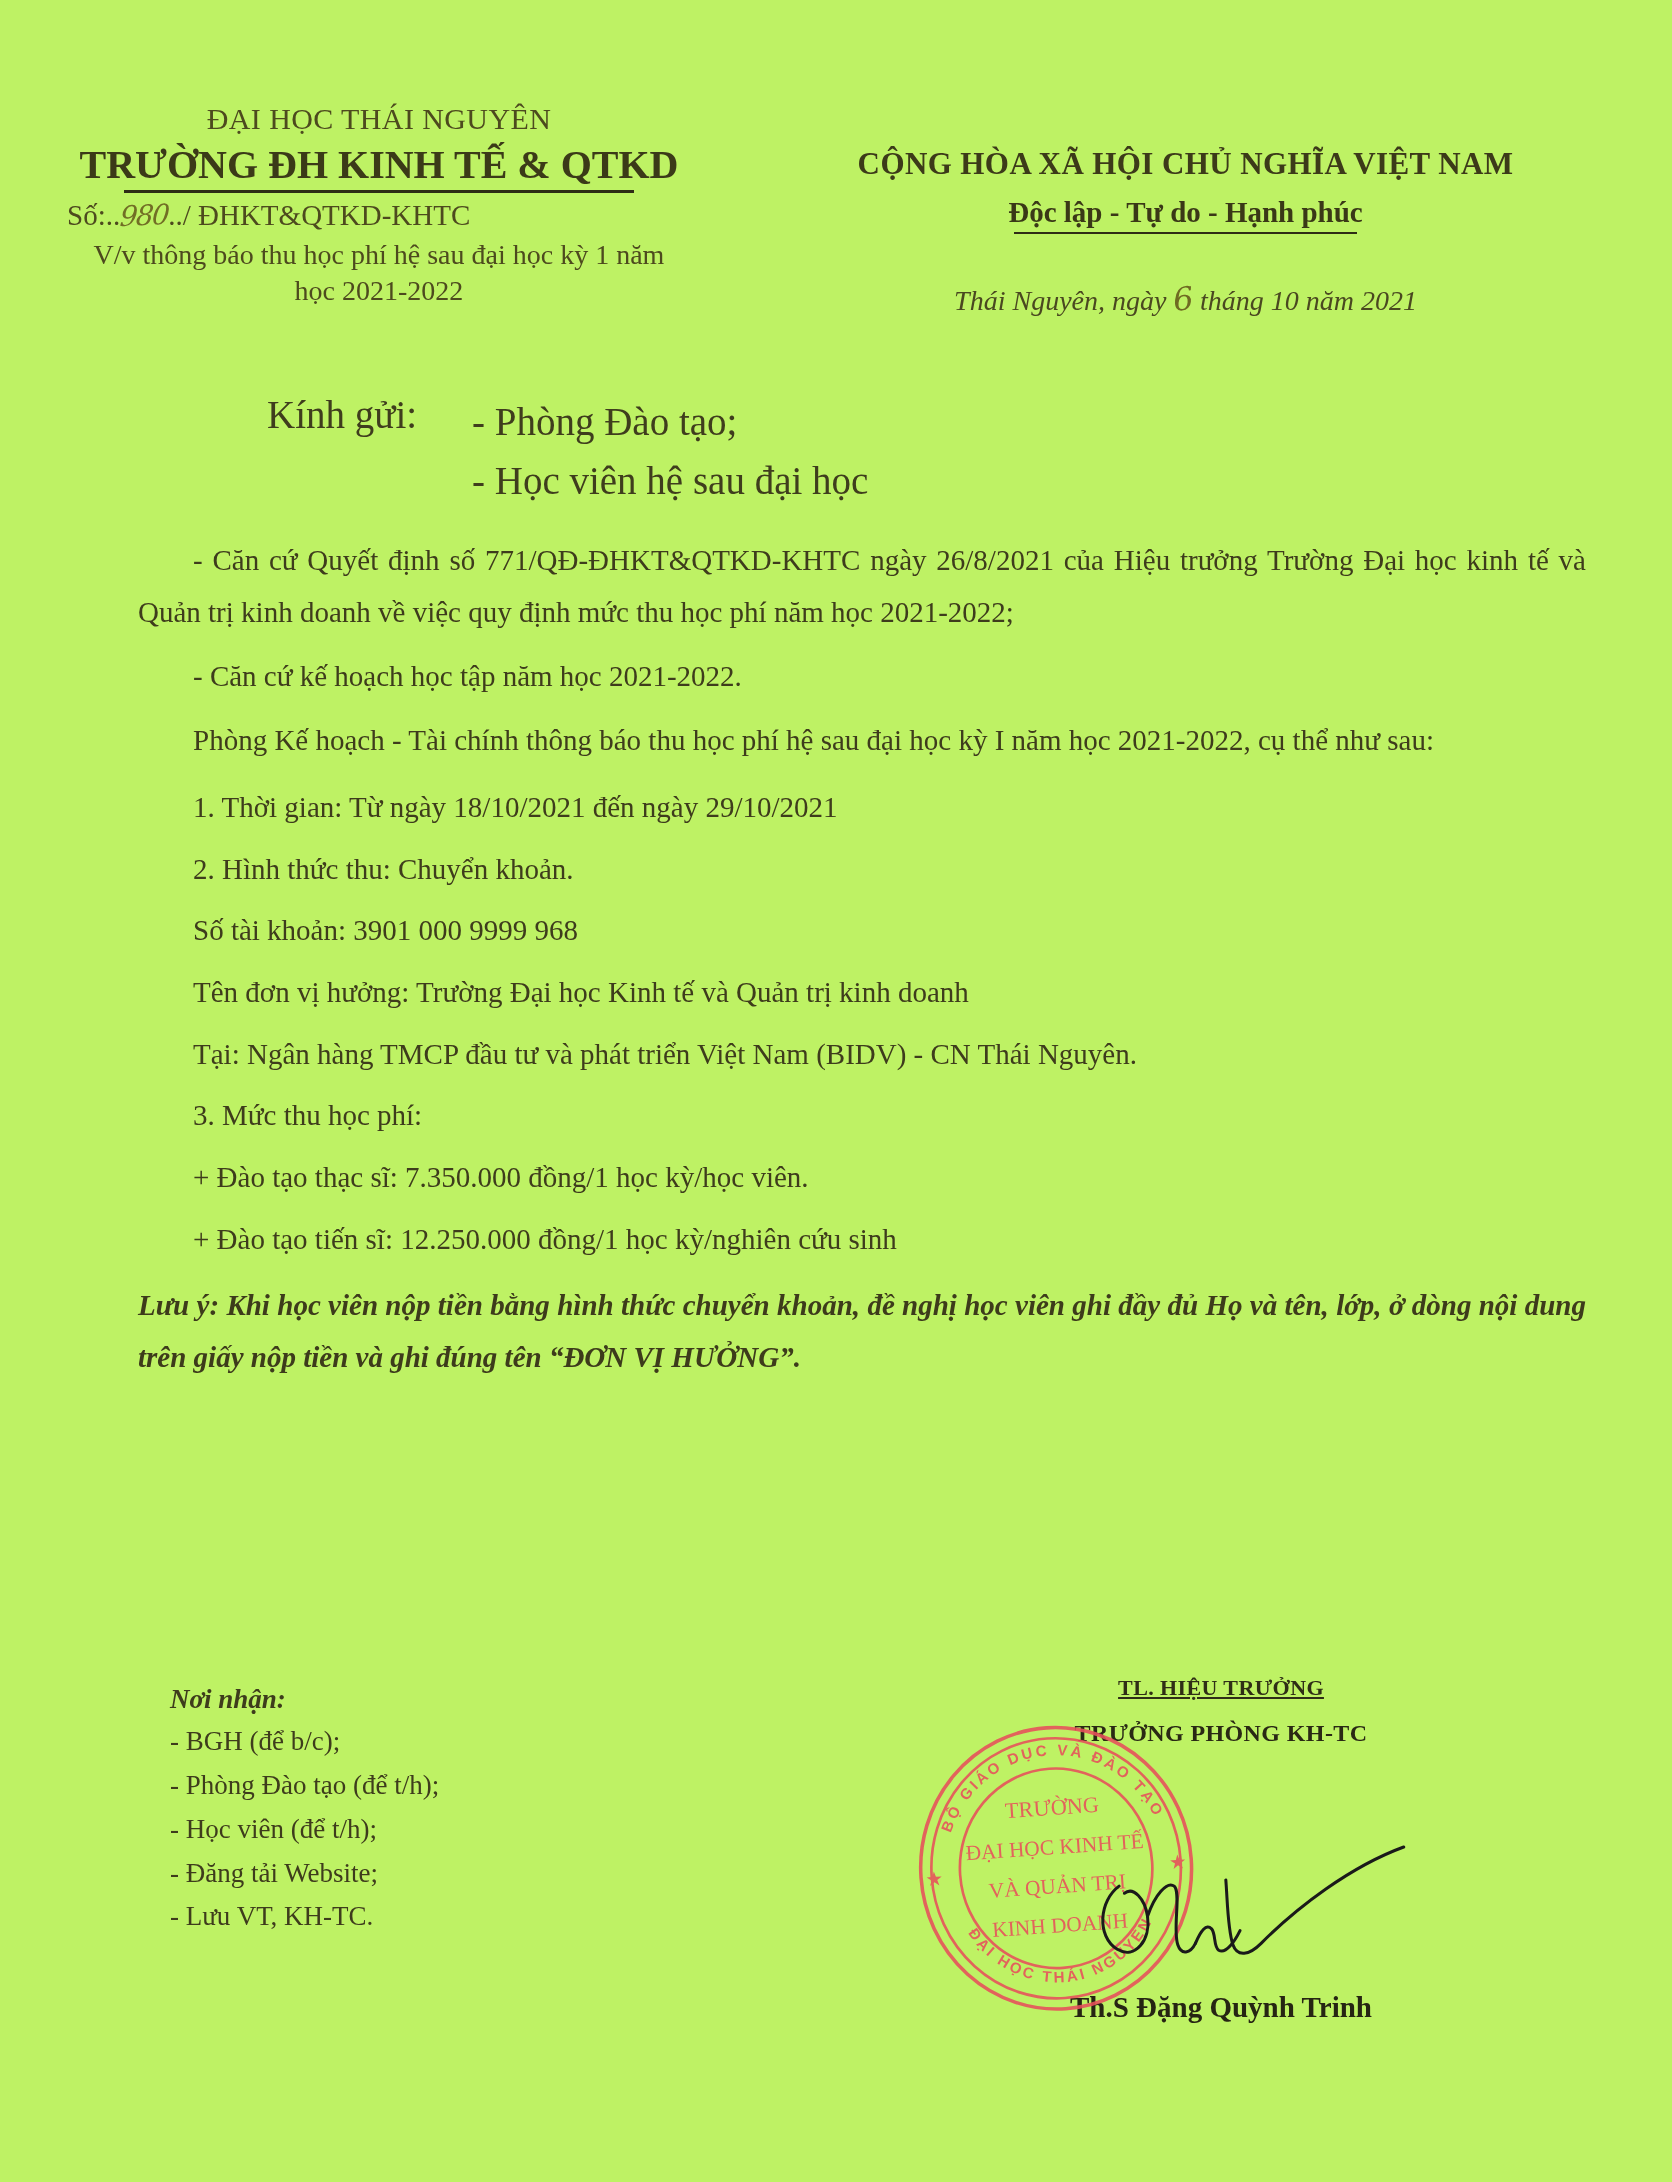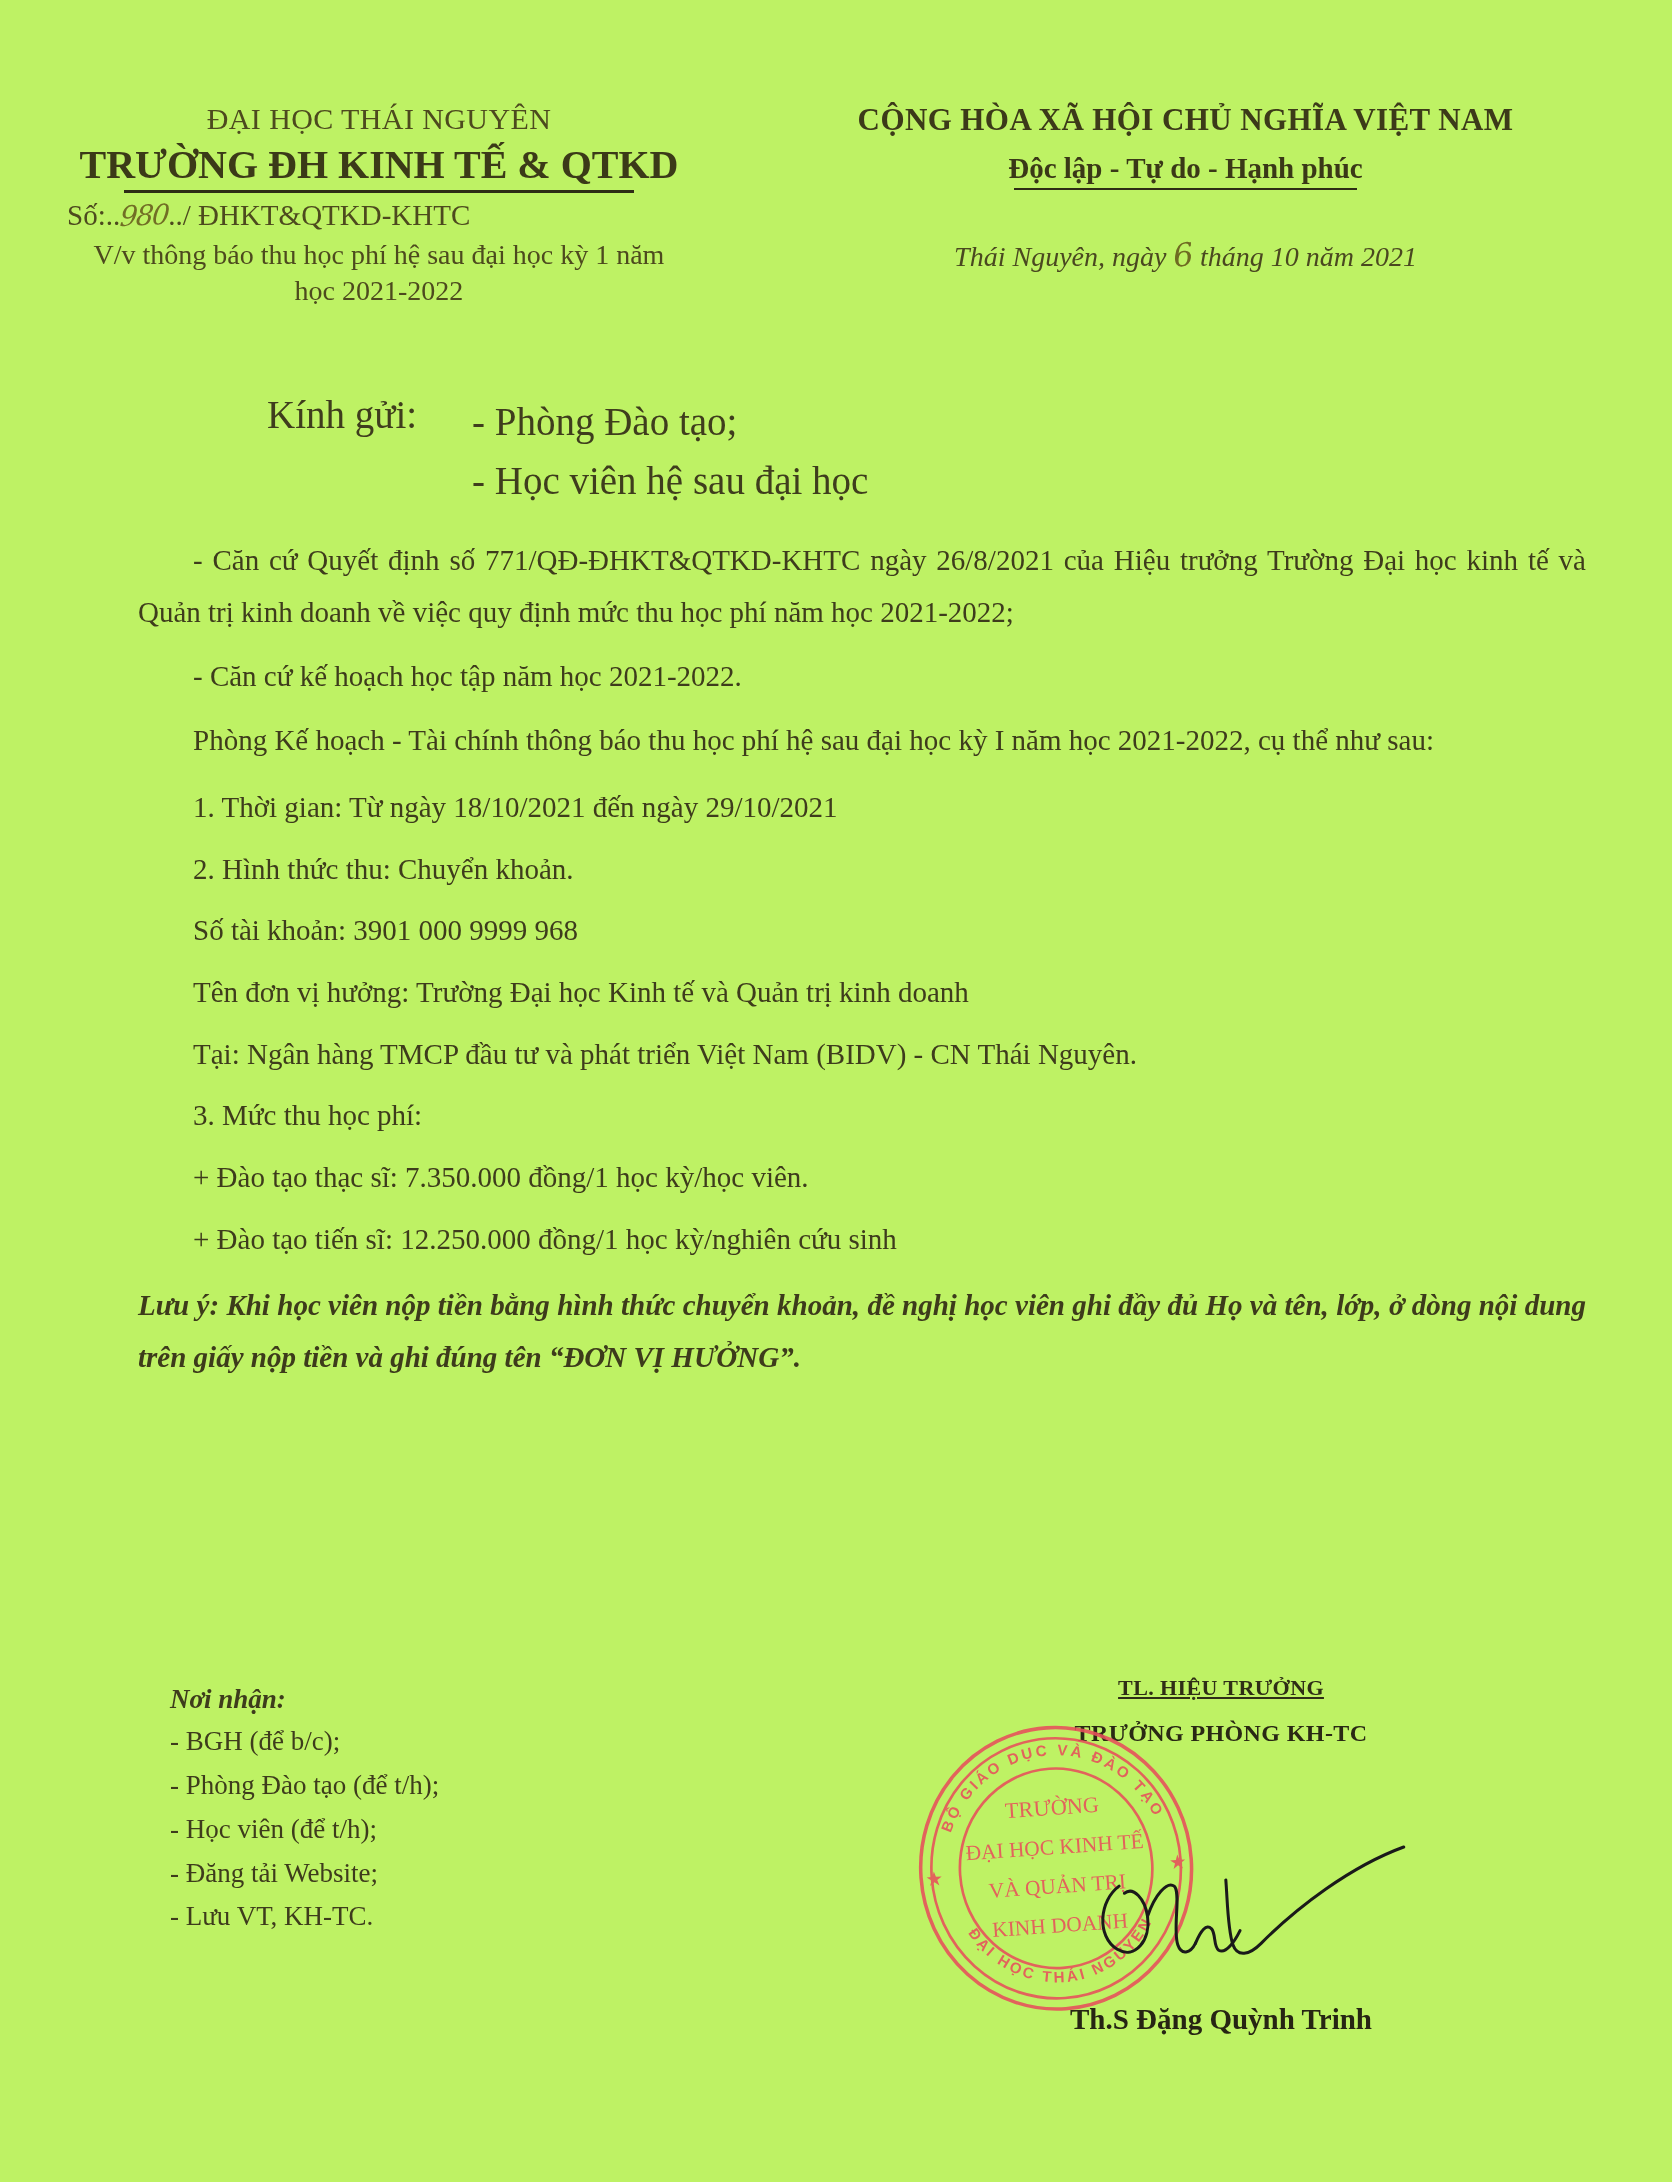--- a/index.html
+++ b/index.html
@@ -91,20 +91,21 @@
     top: 0;
     width: 891px;
     text-align: center;
   }
   .hdr-right .nation {
     font-size: 31px;
     font-weight: bold;
     color: #3c3a19;
     letter-spacing: 0.4px;
     white-space: nowrap;
+    margin-top: 44px;
   }
   .hdr-right .motto {
     font-size: 29px;
     font-weight: bold;
     color: #3a3817;
     margin-top: 14px;
     display: inline-block;
     position: relative;
     padding: 0 9px 5.3px 9px;
   }
@@ -234,21 +235,21 @@
   .sign-block .s2 {
     font-size: 24px;
     font-weight: bold;
     color: #2a2914;
     margin-top: 19px;
     letter-spacing: 0.4px;
     white-space: nowrap;
   }
   .sign-block .s-name {
     position: absolute;
-    top: 328px;
+    top: 316px;
     left: 0;
     width: 100%;
     font-size: 29px;
     font-weight: bold;
     color: #262513;
     white-space: nowrap;
   }
 
   
   .seal {

